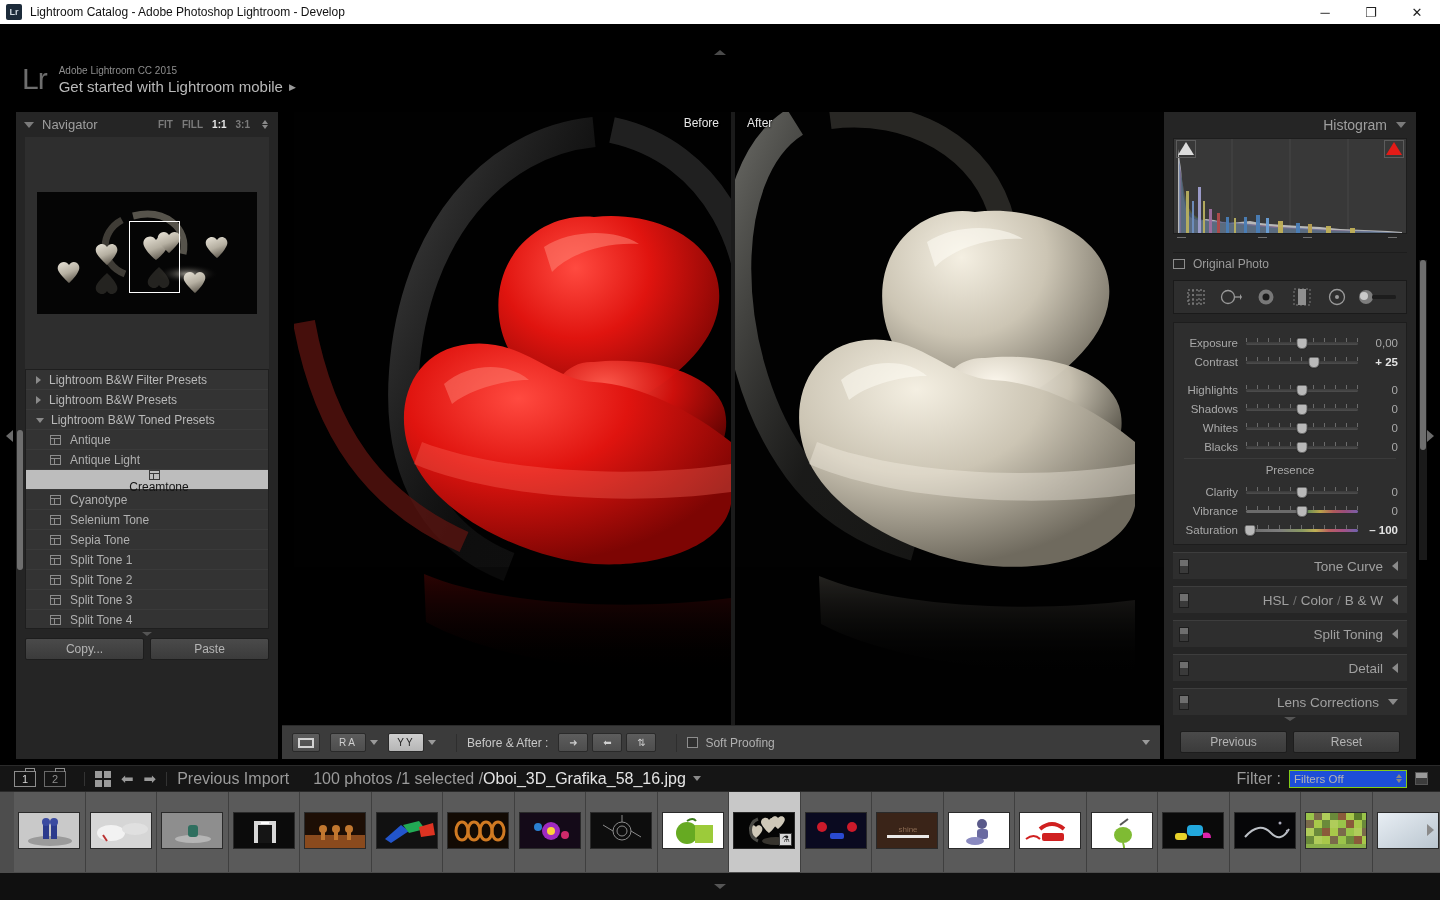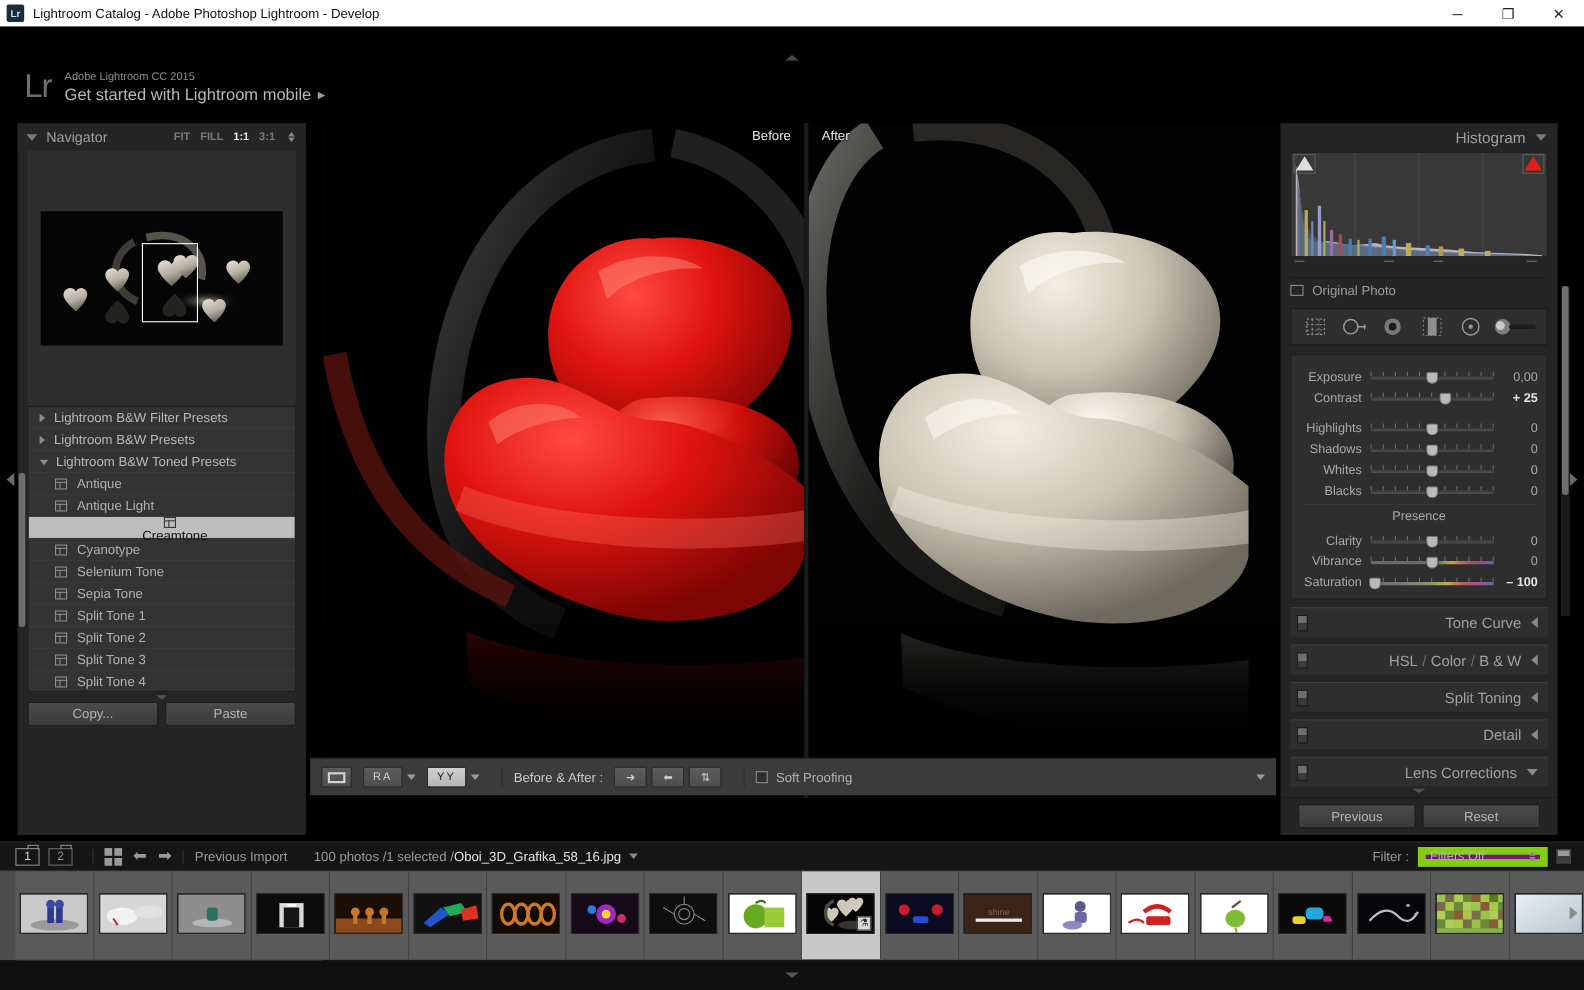--- a/index.html
+++ b/index.html
@@ -159,21 +159,21 @@
   .half-right { width: 437px; height: 613px; }
   .ba-label {
     position: absolute; top: 4px; font-size: 12px; color: #e6e6e6; z-index: 5;
     text-shadow: 0 1px 2px #000;
   }
   .ba-label.before { right: 12px; }
   .ba-label.after { left: 12px; text-align: right; }
 
   
   .toolbar {
-    position: absolute; left: 282px; top: 689px; width: 878px; height: 34px;
+    position: absolute; left: 282px; top: 725px; width: 878px; height: 34px;
     background: #3b3b3b; display: flex; align-items: center; padding: 0 10px;
     border-top: 1px solid #2a2a2a;
   }
   .tool-btn {
     height: 19px; background: linear-gradient(#5d5d5d, #4d4d4d); border: 1px solid #2a2a2a;
     border-radius: 2px; display: flex; align-items: center; justify-content: center;
     color: #cfcfcf; font-size: 10px; padding: 0 5px;
   }
   .tool-grp { display: flex; align-items: center; gap: 4px; margin-right: 10px; }
   .tool-sep { width: 1px; height: 18px; background: #2e2e2e; margin: 0 10px; }
@@ -298,26 +298,26 @@
   }
   .fs-pagebtn::before {
     content: ''; position: absolute; top: -4px; right: 0; width: 8px; height: 3px;
     border-top: 1px solid #8d8d8d; border-right: 1px solid #8d8d8d; border-left: 1px solid #8d8d8d;
   }
   .fs-pagebtn.dim { border-color: #6a6a6a; color: #8e8e8e; }
   .fs-sep { width: 1px; height: 14px; background: #333; margin: 0 10px; }
   .grid-ico { display: grid; grid-template-columns: 7px 7px; grid-template-rows: 7px 7px; gap: 2px; }
   .grid-ico i { background: #9a9a9a; display: block; }
   .fs-arrow { color: #9a9a9a; font-size: 15px; margin-left: 10px; line-height: 14px; }
-  .fs-text { font-size: 12px; color: #9b9b9b; }
+  .fs-text { font-size: 16px; color: #9b9b9b; }
   .fs-text.white { color: #e4e4e4; }
   .fs-caret { width: 0; height: 0; border-left: 4px solid transparent; border-right: 4px solid transparent; border-top: 5px solid #8a8a8a; margin-left: 7px; }
   .fs-right { margin-left: auto; display: flex; align-items: center; padding-right: 12px; gap: 8px; }
   .filter-select {
-    width: 118px; height: 18px; background: #701a75; border: 7px solid #84cc16;
+    width: 118px; height: 18px; background: #1d4ed8; border: 1px solid #84cc16;
     display: flex; align-items: center; padding: 0 4px; color: #b4b4b4; font-size: 11.5px;
   }
   .fsel-stepper { margin-left: auto; display: flex; flex-direction: column; gap: 1px; }
   .filter-swatch { width: 13px; height: 13px; background: linear-gradient(#9a9a9a 50%, #3c3c3c 50%); border: 1px solid #555; }
 
   .filmstrip {
     position: absolute; left: 0; top: 791px; width: 1440px; height: 82px;
     background: #4d4d4d; display: flex; align-items: flex-start; overflow: hidden;
     border-top: 1px solid #2a2a2a;
   }

